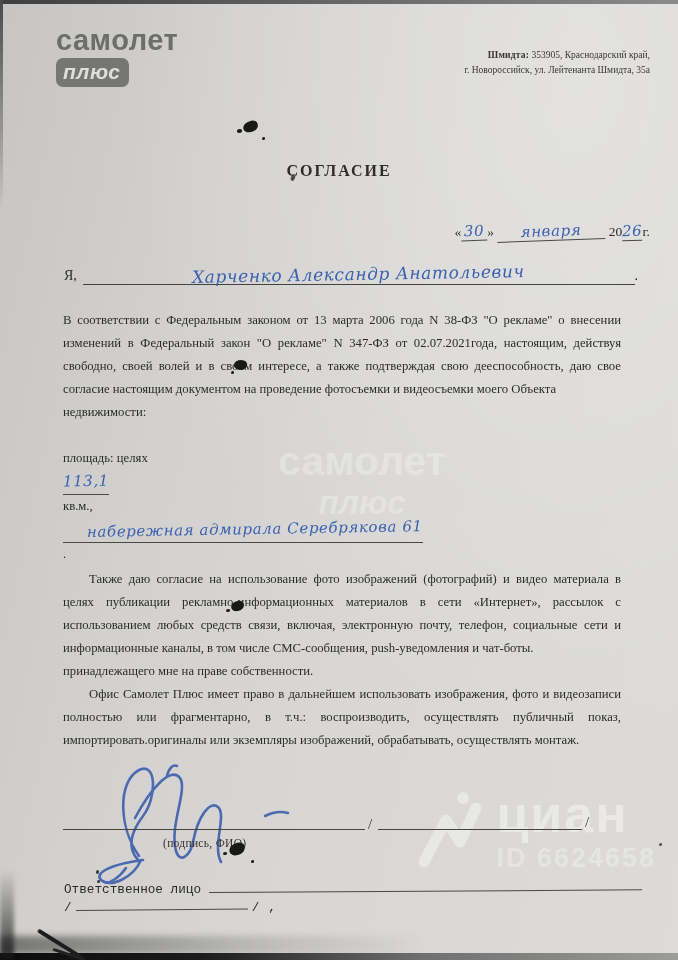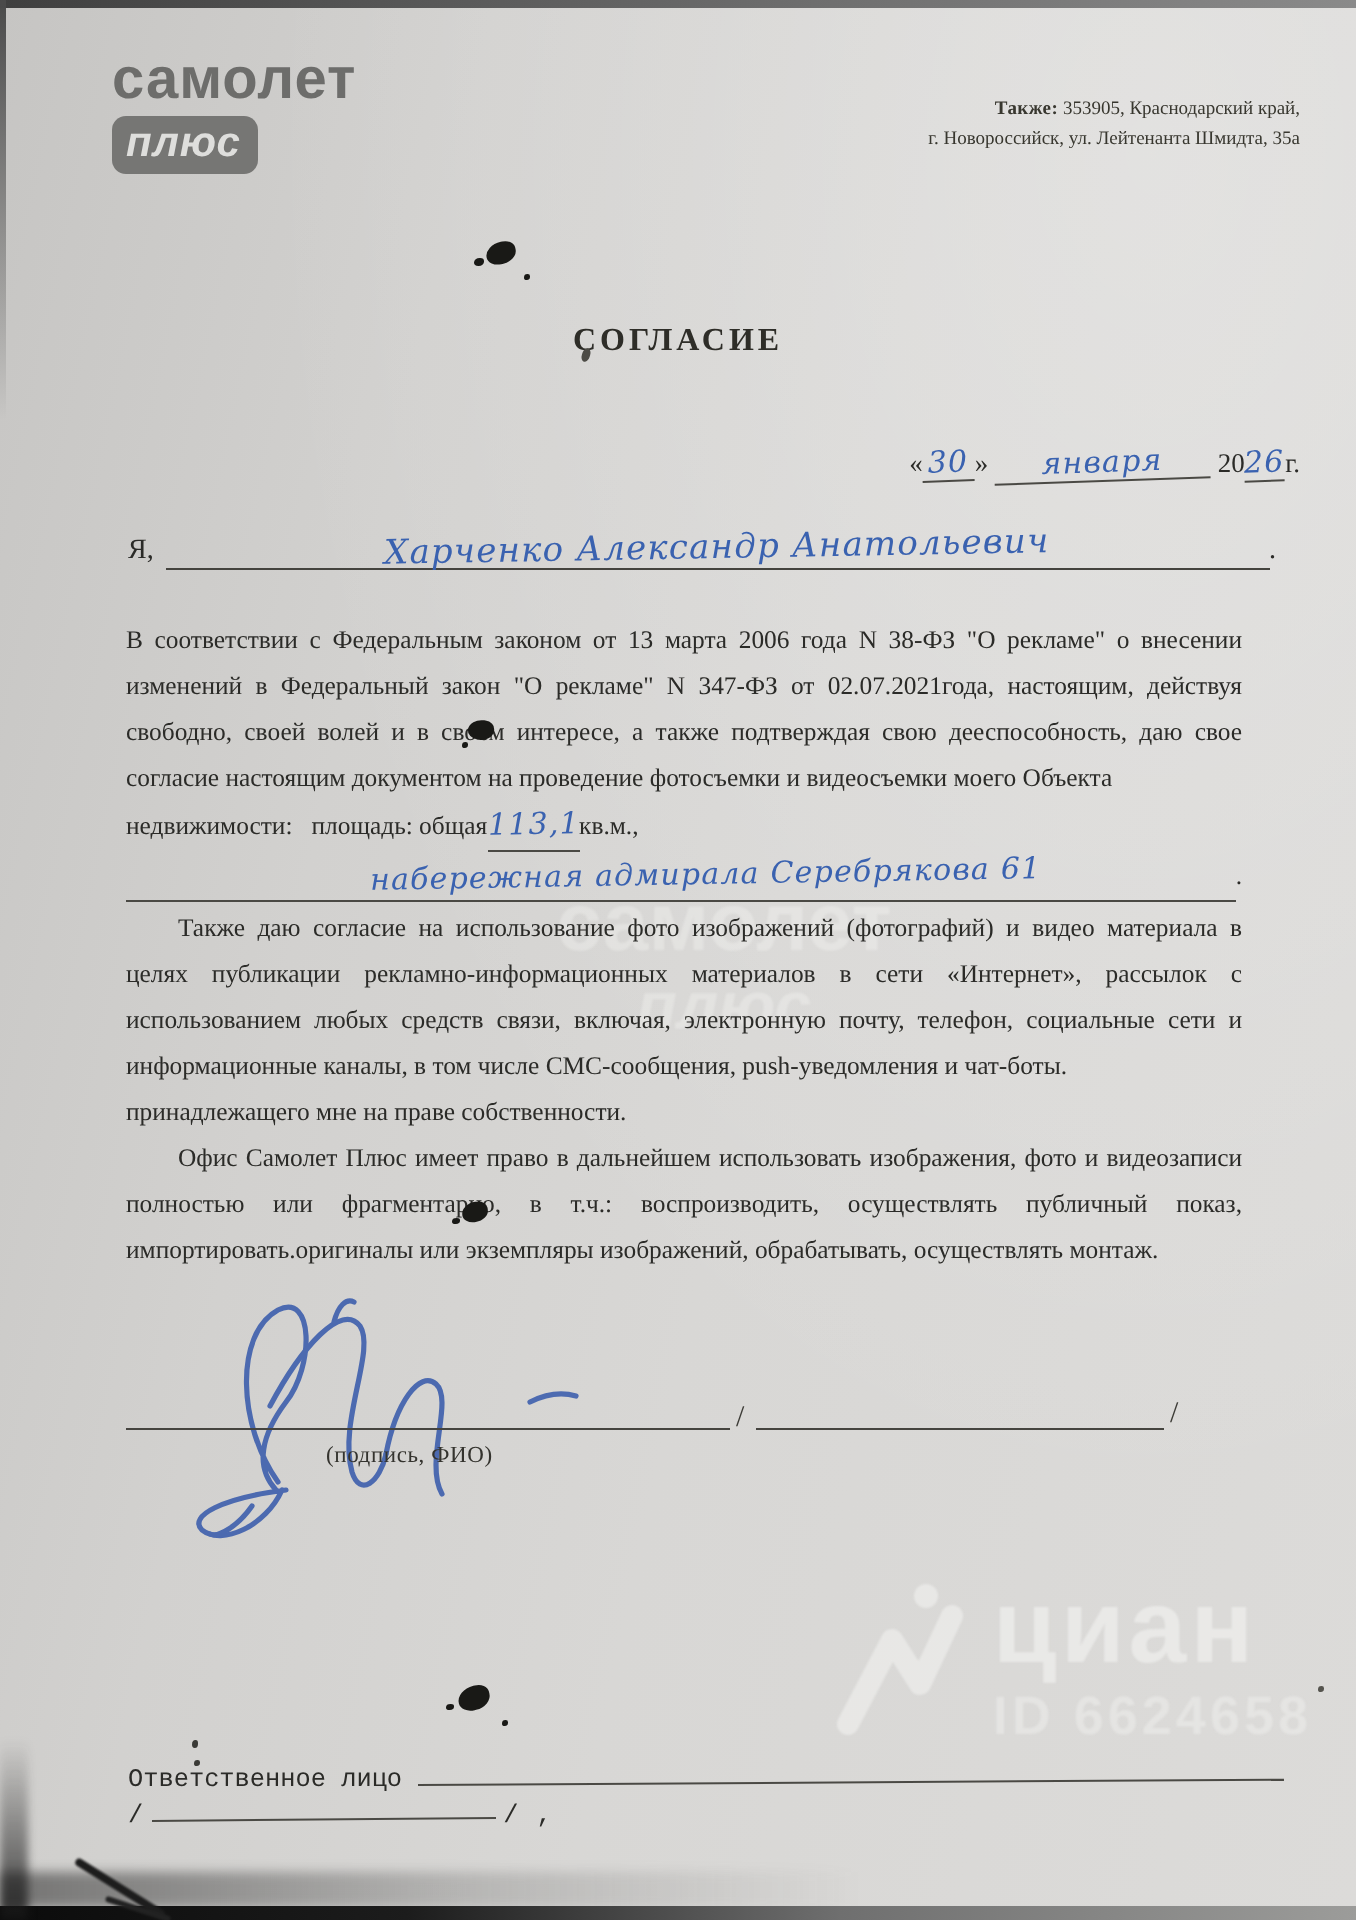--- a/index.html
+++ b/index.html
@@ -48,21 +48,21 @@
   .me-line{position:absolute;left:64px;right:40px;top:264px;display:flex;align-items:baseline;font-size:14px;}
   .me-underline{flex:1;border-bottom:1.5px solid #44433e;text-align:center;margin-left:6px;}
   .me-name{font-size:17px;display:inline-block;transform:rotate(-1deg);}
   .fio-caption{position:absolute;left:0;right:0;top:292px;text-align:center;font-size:8.5px;letter-spacing:.8px;color:#3d3c36;}
 
   
   .body-flow{position:absolute;left:63px;top:309px;width:558px;font-size:12.7px;line-height:23px;text-align:justify;}
   .p{margin:0;}
   .indent{text-indent:26px;}
   .p2{margin-top:2px;}
-  .form-line{display:flex;align-items:baseline;white-space:nowrap;}
+  .form-line{display:flex;align-items:baseline;white-space:nowrap;flex-direction:column;}
   .fl-label{flex:0 0 auto;}
   .fl-fill{flex:1 1 auto;border-bottom:1.4px solid #4a4944;text-align:center;}
   .fl-fill .hw{display:inline-block;transform:rotate(-1deg);font-size:15px;}
   .fl-small{flex:0 0 auto;border-bottom:1.4px solid #4a4944;text-align:center;min-width:42px;}
   .fl-small .hw,.addr-hw .hw{display:inline-block;transform:rotate(-1deg);font-size:15px;}
 
   
   .sig-block{position:relative;height:122px;margin-top:8px;text-align:left;}
   .sig-svg{position:absolute;left:18px;top:-4px;}
   .sig-line1{position:absolute;top:69px;left:0;width:302px;border-bottom:1.4px solid #45443f;height:0;}
@@ -134,21 +134,21 @@
       <div class="wm-cian-id">ID 6624658</div>
     </div>
   </div>
 
   <div class="logo">
     <div class="logo-word">самолет</div>
     <div class="logo-badge">плюс</div>
   </div>
 
   <div class="address">
-    <b>Также:</b>
+    <b>Шмидта:</b>
     <span>353905, Краснодарский край,</span><br>
     <span>г. Новороссийск, ул. Лейтенанта Шмидта, 35а</span>
   </div>
 
   <div class="title-row">
     <span class="doc-title">СОГЛАСИЕ</span>
   </div>
   <div class="title-speck"></div>
 
   <div class="date-line">
@@ -162,21 +162,21 @@
     <span class="me-underline"><span class="hw me-name">Харченко Александр Анатольевич</span></span>
     <span>.</span>
   </div>
 
   <div class="body-flow">
     <p class="p">В соответствии с Федеральным законом от 13 марта 2006 года N 38-ФЗ "О рекламе" о внесении изменений в Федеральный закон "О рекламе" N 347-ФЗ от 02.07.2021года, настоящим, действуя свободно, своей волей и в своем интересе, а также подтверждая свою дееспособность, даю свое согласие настоящим документом на проведение фотосъемки и видеосъемки моего Объекта</p>
 
     <div class="form-line">
       <span class="fl-label">недвижимости:</span>&nbsp;
       &nbsp;
-      <span class="fl-label">площадь: общая</span>
+      <span class="fl-label">площадь: целях</span>
       <span class="fl-small"><span class="hw">113,1</span></span>
       <span class="fl-label">кв.м.,</span>
     </div>
 
 
     <div class="form-line">
       <span class="fl-fill addr-hw" style="text-align:center;padding-left:24px;"><span class="hw">набережная адмирала Серебрякова 61</span></span>
       <span class="fl-label">.</span>
     </div>
 

